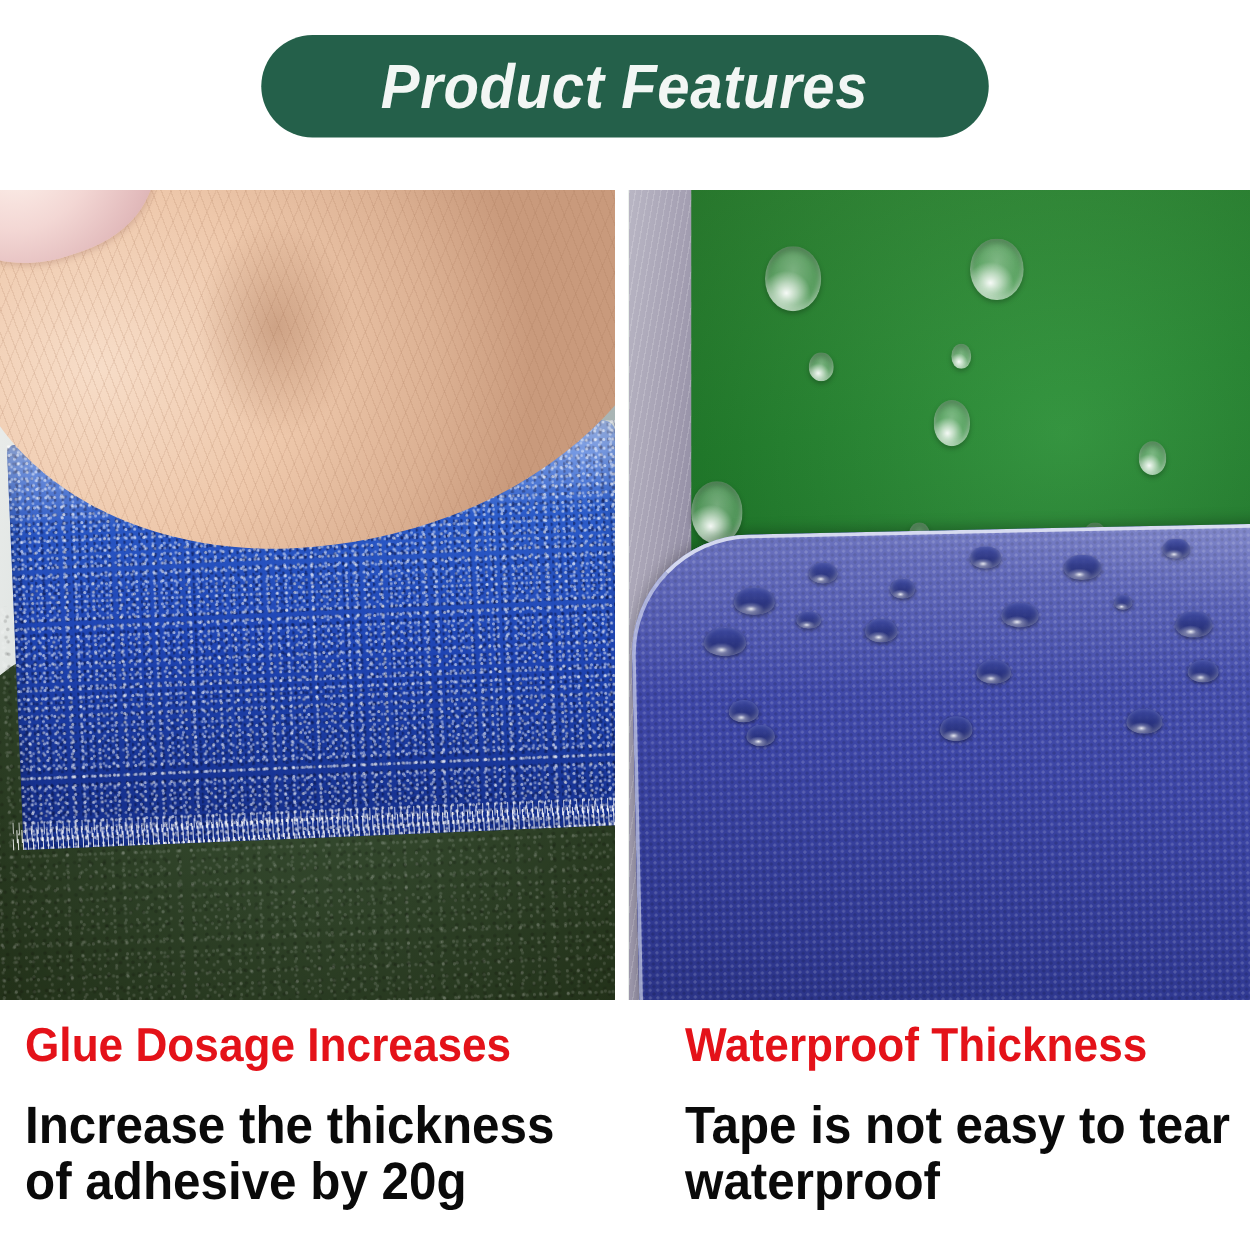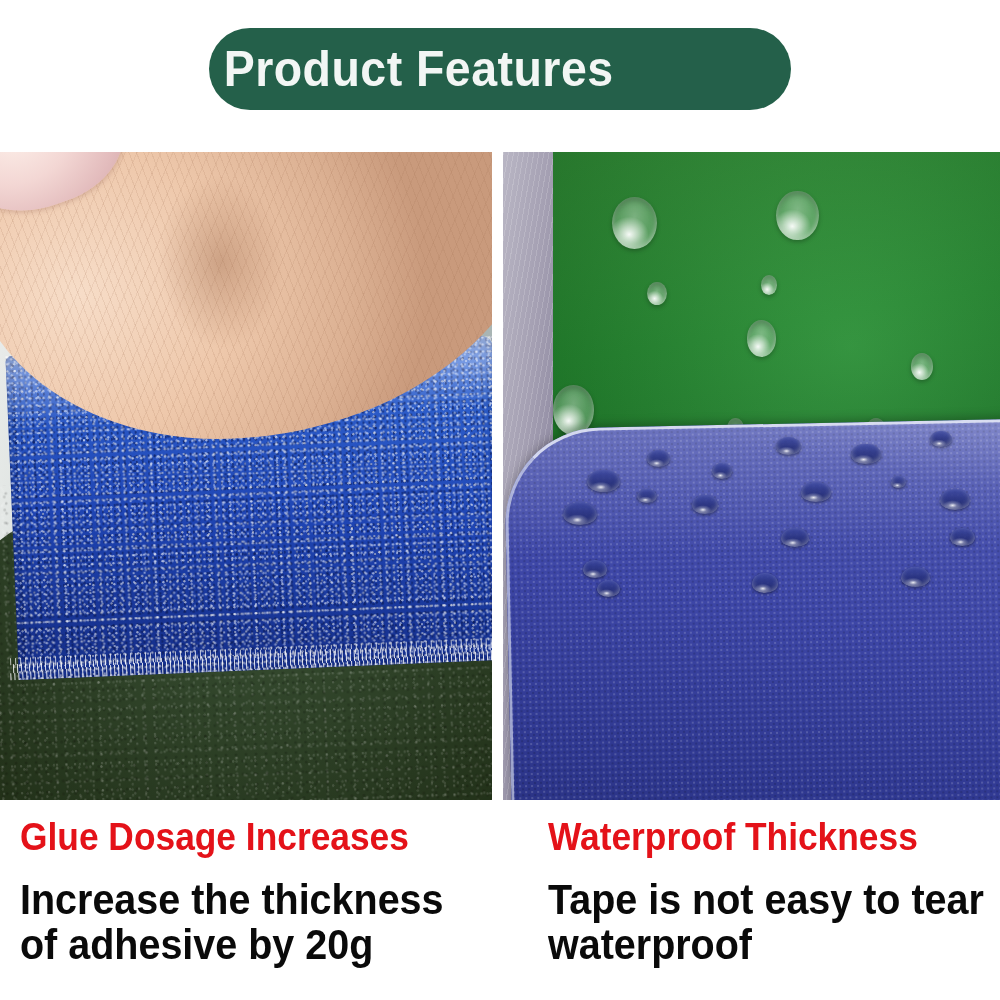--- a/index.html
+++ b/index.html
@@ -15,22 +15,23 @@
   
   .header-wrap{
     position:absolute; left:0; top:0; width:1000px; height:152px;
     display:flex; align-items:center; justify-content:center;
     background:#ffffff;
   }
   .title-pill{
     width:582px; height:82px;
     background:#24604a;
     border-radius:41px;
-    display:flex; align-items:center; justify-content:flex-start;
+    display:flex; align-items:center; justify-content:center;
     margin-top:-14px;
+    font-style:italic;
   }
   .title-pill .title-text{
     color:#f2f6f4;
     font-size:50px;
     font-weight:bold;
     letter-spacing:0.5px;
     transform:scaleX(0.93);
     white-space:nowrap;
     line-height:1;
     font-family:"Liberation Sans", sans-serif;

